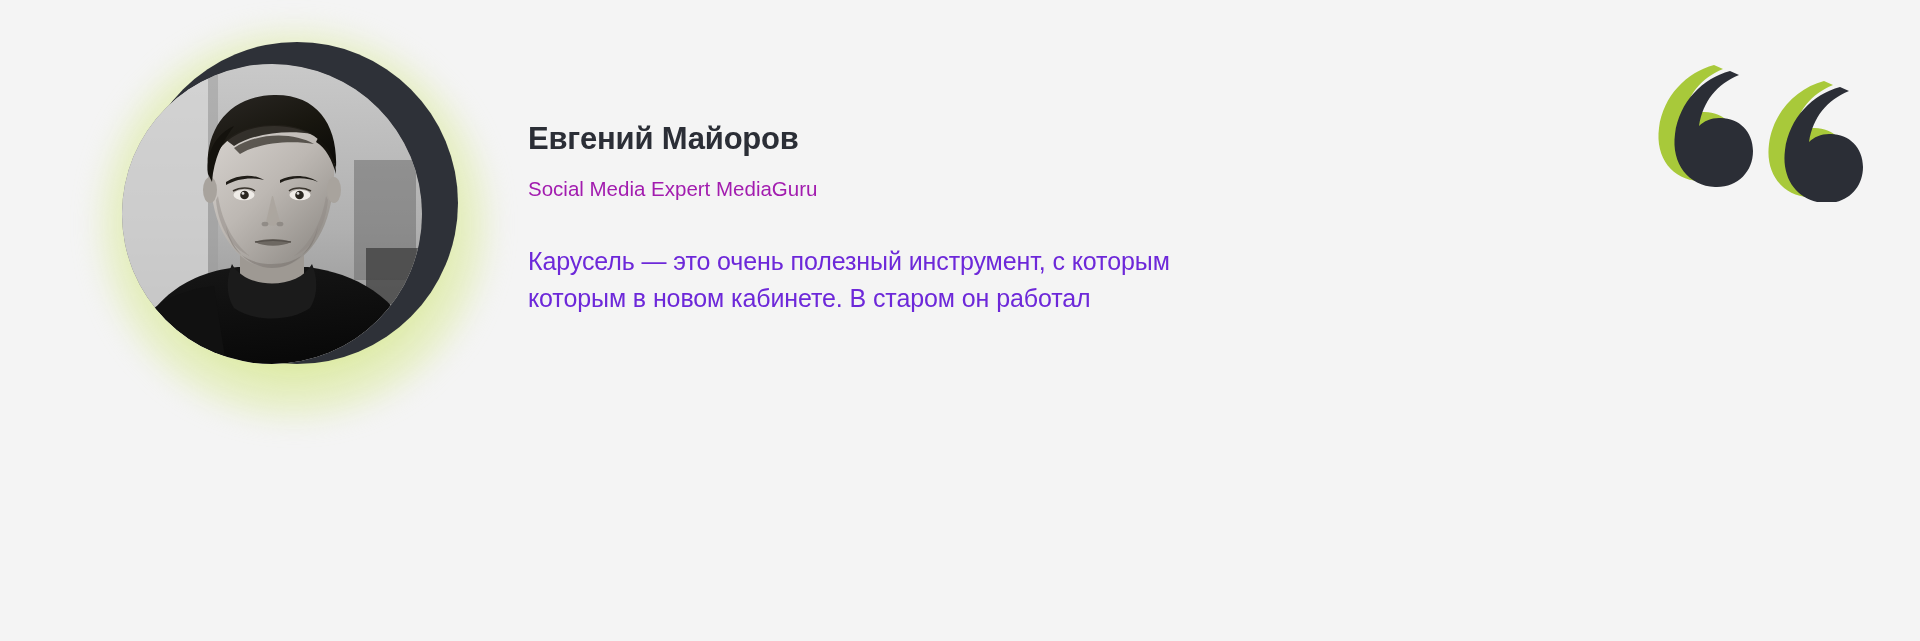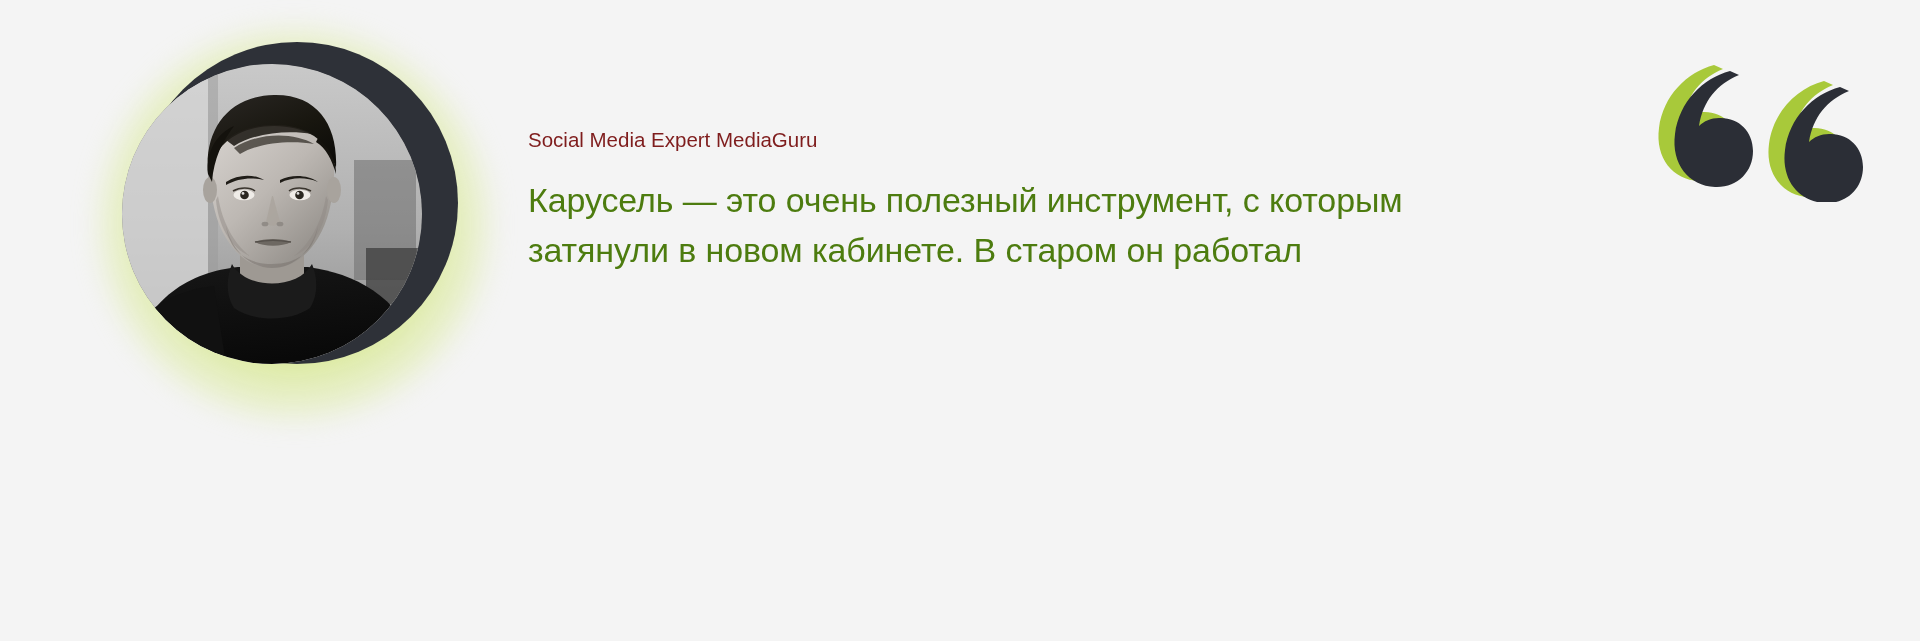--- a/index.html
+++ b/index.html
@@ -76,32 +76,32 @@
 
   .person-name {
     font-size:31px;
     font-weight:bold;
     color:#2b2e36;
     letter-spacing:-0.2px;
     line-height:1.2;
   }
 
   .person-role {
-    margin-top:7px;
+    margin-top:19px;
     font-size:20.5px;
     font-weight:400;
-    color:#7f1d1d;
+    color:#a21caf;
     line-height:1.25;
   }
 
   .quote-body {
-    margin-top:23px;
-    font-size:34px;
+    margin-top:41px;
+    font-size:25px;
     font-weight:400;
-    color:#4d7c0f;
+    color:#6d28d9;
     line-height:1.47;
     letter-spacing:-0.1px;
   }
 
   .quote-body .qline { display:block; white-space:nowrap; }
 
   
   .quote-mark {
     position:absolute;
     left:1655px;
@@ -208,26 +208,27 @@
 
           <path d="M96 132 C 100 158, 112 180, 128 192 C 108 184, 96 160, 94 136 Z" fill="#8e8882" opacity="0.45"></path>
           <path d="M204 132 C 200 158, 188 180, 172 192 C 192 184, 204 160, 206 136 Z" fill="#8e8882" opacity="0.45"></path>
         </g>
       </svg>
     </div>
   </div>
 
   <div class="text-col">
 
+    <div class="person-name">Евгений Майоров</div>
 
     <div class="person-role">Social Media Expert MediaGuru</div>
 
     <div class="quote-body">
       <span class="qline">Карусель — это очень полезный инструмент, с которым</span>
-      <span class="qline">затянули в новом кабинете. В старом он работал</span>
+      <span class="qline">которым в новом кабинете. В старом он работал</span>
     </div>
   </div>
 
   <div class="quote-mark">
     <svg viewBox="0 0 230 140" xmlns="http://www.w3.org/2000/svg">
       <defs>
 
         <path id="qglyph" d="M57 3 C 30 10, 6 34, 2 66 C -2 96, 16 118, 42 119
                  C 64 120, 80 104, 80 83 C 80 63, 65 49, 46 50
                  C 38 50, 31 53, 26 58 C 30 33, 44 16, 66 7 Z"></path>

